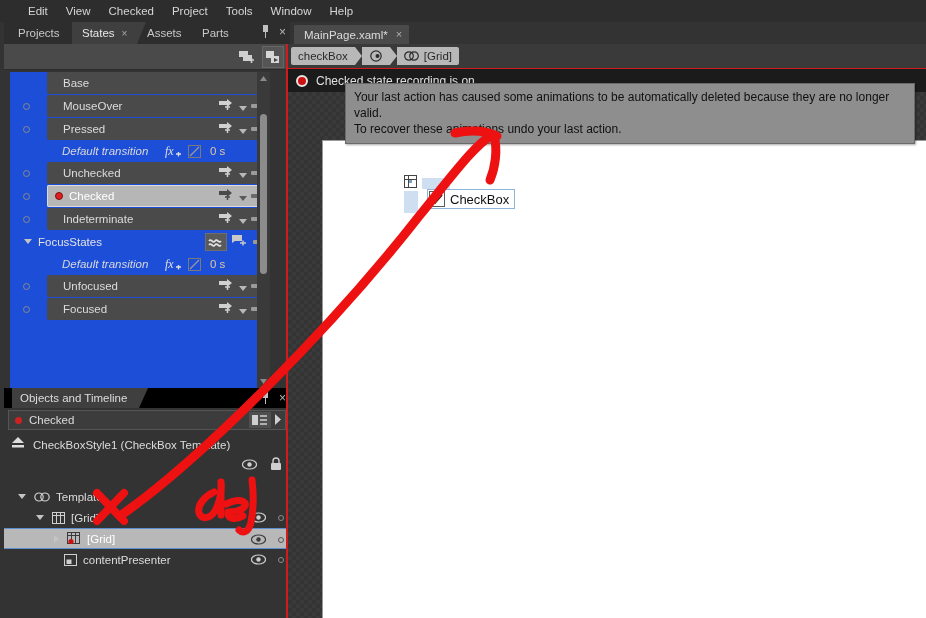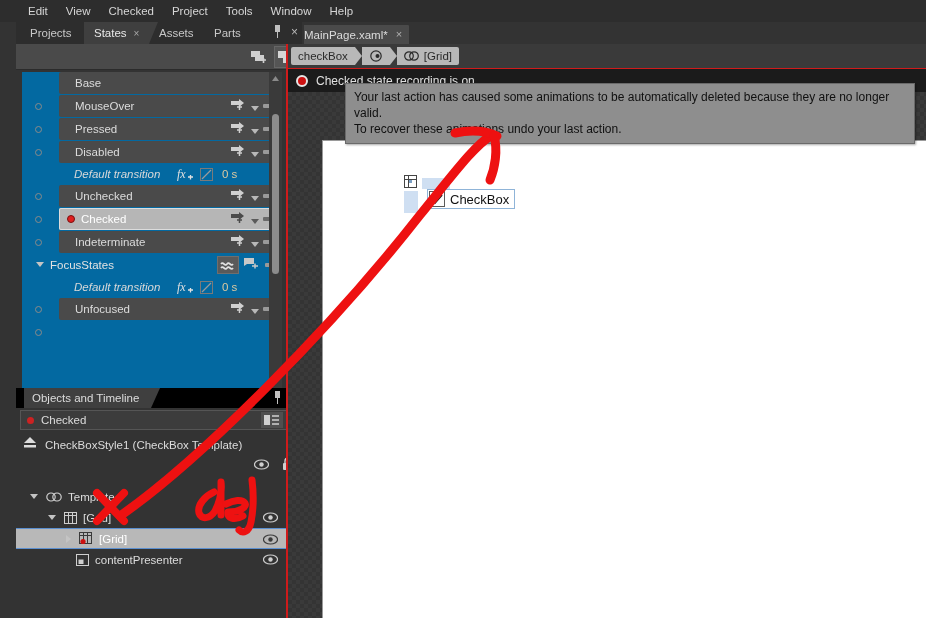--- a/index.html
+++ b/index.html
@@ -48,21 +48,21 @@
     border-radius: 1px 1px 0 0;
   }
   .doctab .lbl { color: #dcdcdc; font-size: 11.5px; white-space: nowrap; }
   .doctab .x {
     color: #b0b0b0; font-size: 11px; margin-left: 8px;
     line-height: 1; cursor: pointer;
   }
 
   
   .leftpanel {
-    position: absolute; left: 16px; top: 22px;
+    position: absolute; left: 4px; top: 22px;
     width: 288px; height: 596px;
     background: #333333;
   }
   .tabstrip {
     position: absolute; left: 0; top: 0;
     width: 286px; height: 22px;
     background: #2d2d2d;
   }
   .ptab {
     position: absolute; top: 0; height: 22px;
@@ -106,21 +106,21 @@
     position: absolute; top: 2px;
     width: 22px; height: 22px;
     display: flex; align-items: center; justify-content: center;
     cursor: pointer;
   }
   .stbtn.framed { border: 1px solid #666; background: #555; }
 
   .stateslist {
     position: absolute; left: 6px; top: 50px;
     width: 260px; height: 316px;
-    background: #0369a1;
+    background: #1d4ed8;
     overflow: hidden;
   }
   .srow {
     position: relative;
     height: 22px;
     margin-bottom: 1px;
     display: flex; align-items: center;
   }
   .radio-dot {
     position: absolute; left: 13px; top: 8px;
@@ -516,38 +516,20 @@
             <span><svg width="8" height="5" viewBox="0 0 8 5">
                   <path d="M0 0h8L4 5z" fill="#b8b8b8"></path>
                 </svg></span>
             <span><svg width="12" height="10" viewBox="0 0 12 10">
                   <rect x="0" y="3" width="12" height="4" rx="1" fill="#9a9a9a"></rect>
                 </svg></span>
           </span>
         </div>
       </div>
 
-      <div class="srow">
-        <span class="radio-dot"></span>
-        <div class="pill">
-          <span class="nm">Disabled</span>
-          <span class="pillicons">
-            <span><svg width="17" height="14" viewBox="0 0 17 14">
-                  <path d="M1 4h8V2l5 4-5 4V8H1z" fill="#d0d0d0"></path>
-                  <path d="M7 10h5M9.5 8v5" stroke="#d0d0d0" stroke-width="1.5"></path>
-                </svg></span>
-            <span><svg width="8" height="5" viewBox="0 0 8 5">
-                  <path d="M0 0h8L4 5z" fill="#b8b8b8"></path>
-                </svg></span>
-            <span><svg width="12" height="10" viewBox="0 0 12 10">
-                  <rect x="0" y="3" width="12" height="4" rx="1" fill="#9a9a9a"></rect>
-                </svg></span>
-          </span>
-        </div>
-      </div>
 
 
       <div class="trow">
         <span class="tlabel">Default transition</span>
         <span class="tfx">
           <svg width="18" height="14" viewBox="0 0 18 14">
             <text x="0" y="11" font-family="Liberation Serif, serif" font-style="italic" font-size="12" fill="#e0e0e0">fx</text>
             <path d="M11 10h5M13.5 8v4.5" stroke="#e0e0e0" stroke-width="1.3"></path>
           </svg>
         </span>
@@ -667,20 +649,35 @@
                 </svg></span>
             <span><svg width="12" height="10" viewBox="0 0 12 10">
                   <rect x="0" y="3" width="12" height="4" rx="1" fill="#9a9a9a"></rect>
                 </svg></span>
           </span>
         </div>
       </div>
 
       <div class="srow">
         <span class="radio-dot"></span>
+        <div class="pill">
+          <span class="nm">Focused</span>
+          <span class="pillicons">
+            <span><svg width="17" height="14" viewBox="0 0 17 14">
+                  <path d="M1 4h8V2l5 4-5 4V8H1z" fill="#d0d0d0"></path>
+                  <path d="M7 10h5M9.5 8v5" stroke="#d0d0d0" stroke-width="1.5"></path>
+                </svg></span>
+            <span><svg width="8" height="5" viewBox="0 0 8 5">
+                  <path d="M0 0h8L4 5z" fill="#b8b8b8"></path>
+                </svg></span>
+            <span><svg width="12" height="10" viewBox="0 0 12 10">
+                  <rect x="0" y="3" width="12" height="4" rx="1" fill="#9a9a9a"></rect>
+                </svg></span>
+          </span>
+        </div>
       </div>
 
       <div class="vscroll">
         <div class="arw up">
           <svg width="7" height="5" viewBox="0 0 7 5">
               <path d="M3.5 0L7 5H0z" fill="#8a8a8a"></path>
             </svg>
         </div>
         <div class="thumb"></div>
         <div class="arw dn">

